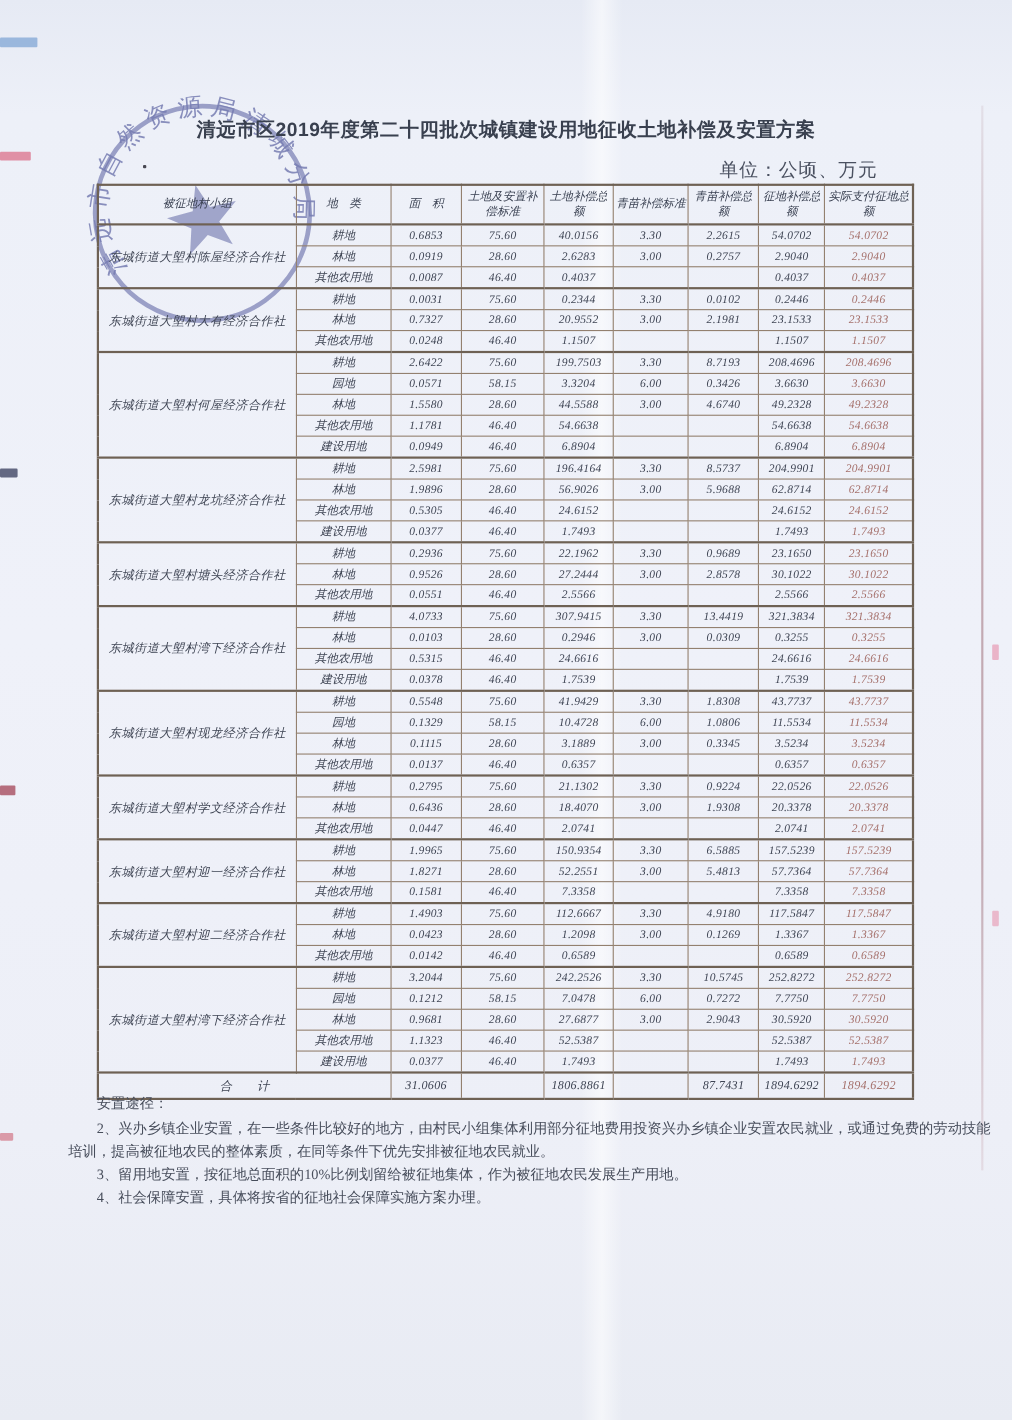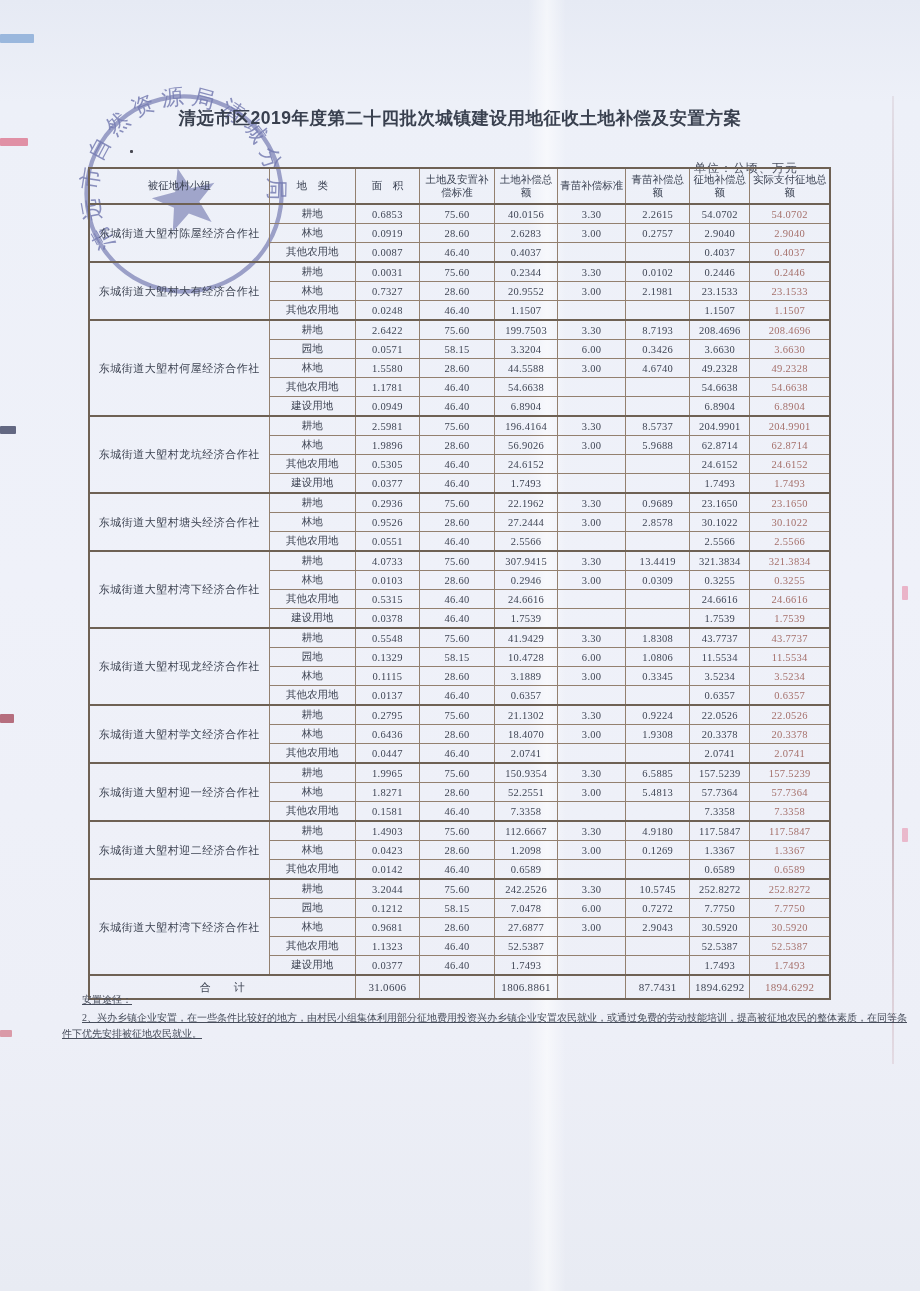--- a/index.html
+++ b/index.html
@@ -10,45 +10,45 @@
         overflow:hidden;}
   
   .streak{position:absolute;top:0;bottom:0;width:38px;pointer-events:none;
           background:linear-gradient(90deg,rgba(255,255,255,0) 0%,rgba(255,255,255,.55) 50%,rgba(255,255,255,0) 100%);}
   .edge-line{position:absolute;width:2px;background:linear-gradient(180deg,rgba(170,130,140,.15),rgba(160,110,120,.55) 30%,rgba(150,100,110,.5) 70%,rgba(190,140,150,.2));}
   .mark{position:absolute;border-radius:1px;}
 
   .title{position:absolute;left:0;top:106px;width:920px;text-align:center;
          font-family:"Liberation Sans","DejaVu Sans",sans-serif;
          font-size:17.5px;font-weight:bold;color:#39404f;letter-spacing:.5px;}
-  .unit{position:absolute;top:160px;right:122px;font-size:12px;color:#4a5060;letter-spacing:1px;}
+  .unit{position:absolute;top:143px;right:122px;font-size:17px;color:#4a5060;letter-spacing:1px;}
 
   
   .tbl-wrap{position:absolute;left:88px;top:167px;}
-  table{border-collapse:collapse;table-layout:fixed;width:743px;}
+  table{border-collapse:collapse;table-layout:fixed;width:743px;font-style:italic;}
   th,td{border:1px solid #93806f;overflow:hidden;white-space:nowrap;
         font-size:10.5px;color:#3f4554;padding:0 2px;text-align:center;}
   thead th{height:34px;font-weight:normal;font-size:10.5px;color:#3a4152;
            white-space:normal;line-height:1.25;}
   tbody td{height:18px;}
   td.gname{font-size:11px;letter-spacing:.5px;}
   td.ltype{font-size:10.5px;}
   td.num{font-size:10.5px;letter-spacing:.3px;}
   td.paid{color:#a5706b;}
   tr.group-start td{border-top:2px solid #6e6154;}
   tr.total-row td{height:22px;border-top:2px solid #6e6154;border-bottom:2px solid #6e6154;font-size:11px;}
   table{border:2px solid #6e6154;}
 
   
   .stamp{position:absolute;left:78px;top:88px;width:212px;height:212px;
          transform:rotate(-14deg);opacity:.8;mix-blend-mode:multiply;pointer-events:none;}
 
   
   .notes{position:absolute;left:62px;top:992px;width:846px;
-         font-size:10px;color:#474d5b;line-height:1.62;text-decoration:underline;}
+         font-size:13px;color:#474d5b;line-height:1.62;}
   .notes .head{margin:0 0 2px 0;}
   .notes p{margin:0;text-indent:2em;}
 </style>
 </head>
 <body>
 
 <div class="scan">
 
   <div class="streak" style="left:528px"></div>
   <div class="edge-line" style="left:892px;top:96px;height:968px"></div>
@@ -524,16 +524,18 @@
             <td class="num paid">1894.6292</td>
           </tr>
         </tbody>
     </table>
   </div>
 
   <div class="notes">
     <p class="head">安置途径：</p>
     <div id="notes-list">
         <p>2、兴办乡镇企业安置，在一些条件比较好的地方，由村民小组集体利用部分征地费用投资兴办乡镇企业安置农民就业，或通过免费的劳动技能培训，提高被征地农民的整体素质，在同等条件下优先安排被征地农民就业。</p>
+        <p>3、留用地安置，按征地总面积的10%比例划留给被征地集体，作为被征地农民发展生产用地。</p>
+        <p>4、社会保障安置，具体将按省的征地社会保障实施方案办理。</p>
       </div>
   </div>
 
 </div>
 
 </body></html>

